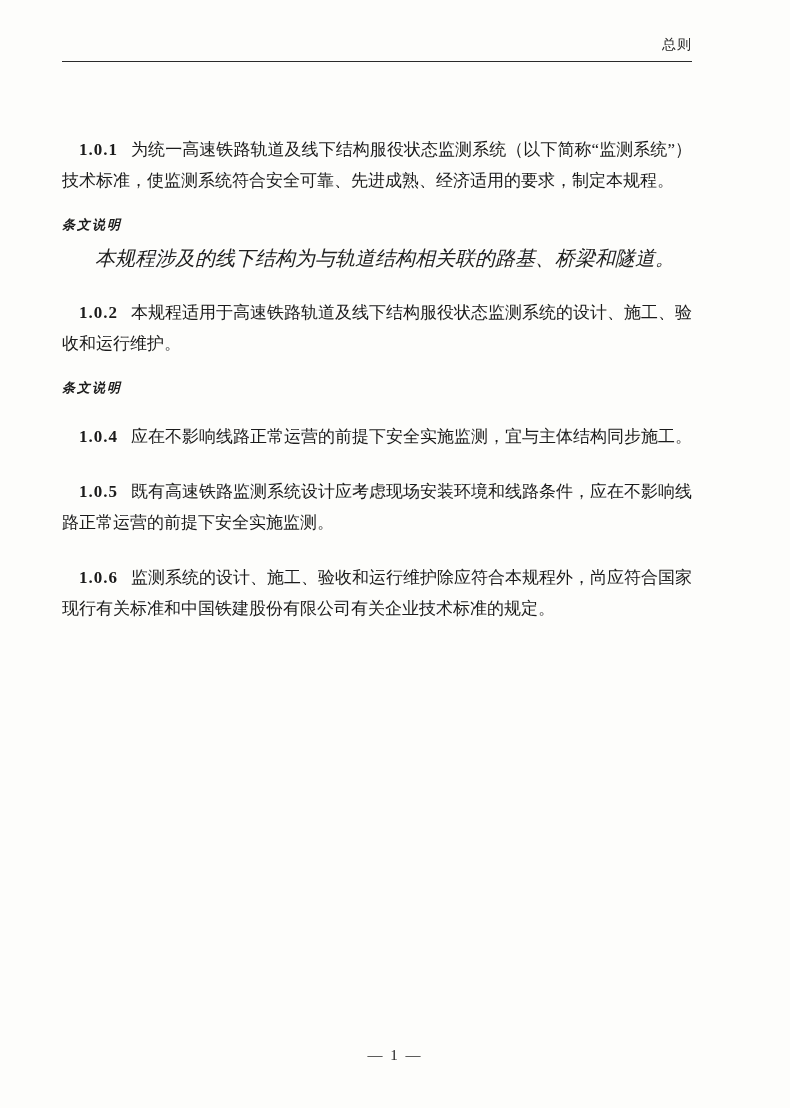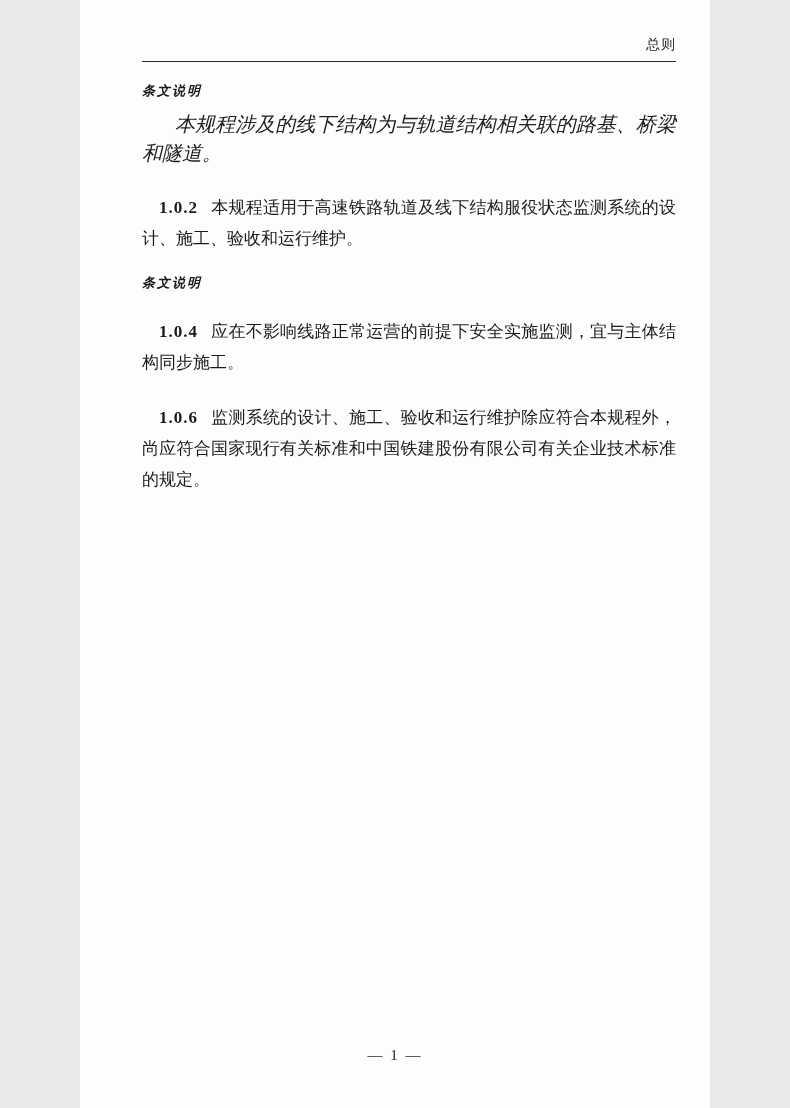--- a/index.html
+++ b/index.html
@@ -2,25 +2,25 @@
 <html><head>
 <meta charset="utf-8">
 <style>
   html, body {
     margin: 0;
     padding: 0;
     background: #e9e9e9;
   }
   .page {
     position: relative;
-    width: 630px;
+    width: 790px;
     height: 1108px;
     margin: 0 auto;
     box-sizing: border-box;
-    padding: 36px 34px 0 62px;
+    padding: 36px 98px 0 62px;
     background: #fdfdfb;
     color: #1b1b1b;
     font-family: "Liberation Serif", "DejaVu Serif", serif;
     overflow: hidden;
   }
   .running-head {
     display: block;
     text-align: right;
     font-size: 14px;
     letter-spacing: 1px;
@@ -89,37 +89,43 @@
 <body>
 
 <div class="page">
 
   <header>
     <span class="running-head">总则</span>
     <div class="header-rule"></div>
   </header>
 
 
+  <p class="clause clause-first">
+    <span class="clause-number">1.0.1</span><span>为统一高速铁路轨道及线下结构服役状态监测系统（以下简称“监测系统”）技术标准，使监测系统符合安全可靠、先进成熟、经济适用的要求，制定本规程。</span>
+  </p>
 
   <p class="note-heading">条文说明</p>
 
   <p class="note">本规程涉及的线下结构为与轨道结构相关联的路基、桥梁和隧道。</p>
 
   <p class="clause">
     <span class="clause-number">1.0.2</span><span>本规程适用于高速铁路轨道及线下结构服役状态监测系统的设计、施工、验收和运行维护。</span>
   </p>
 
   <p class="note-heading">条文说明</p>
 
 
 
   <p class="clause">
     <span class="clause-number">1.0.4</span><span>应在不影响线路正常运营的前提下安全实施监测，宜与主体结构同步施工。</span>
   </p>
 
+  <p class="clause">
+    <span class="clause-number">1.0.5</span><span>既有高速铁路监测系统设计应考虑现场安装环境和线路条件，应在不影响线路正常运营的前提下安全实施监测。</span>
+  </p>
 
   <p class="clause">
     <span class="clause-number">1.0.6</span><span>监测系统的设计、施工、验收和运行维护除应符合本规程外，尚应符合国家现行有关标准和中国铁建股份有限公司有关企业技术标准的规定。</span>
   </p>
 
   <div class="page-footer">— 1 —</div>
 
 </div>
 
 </body></html>

